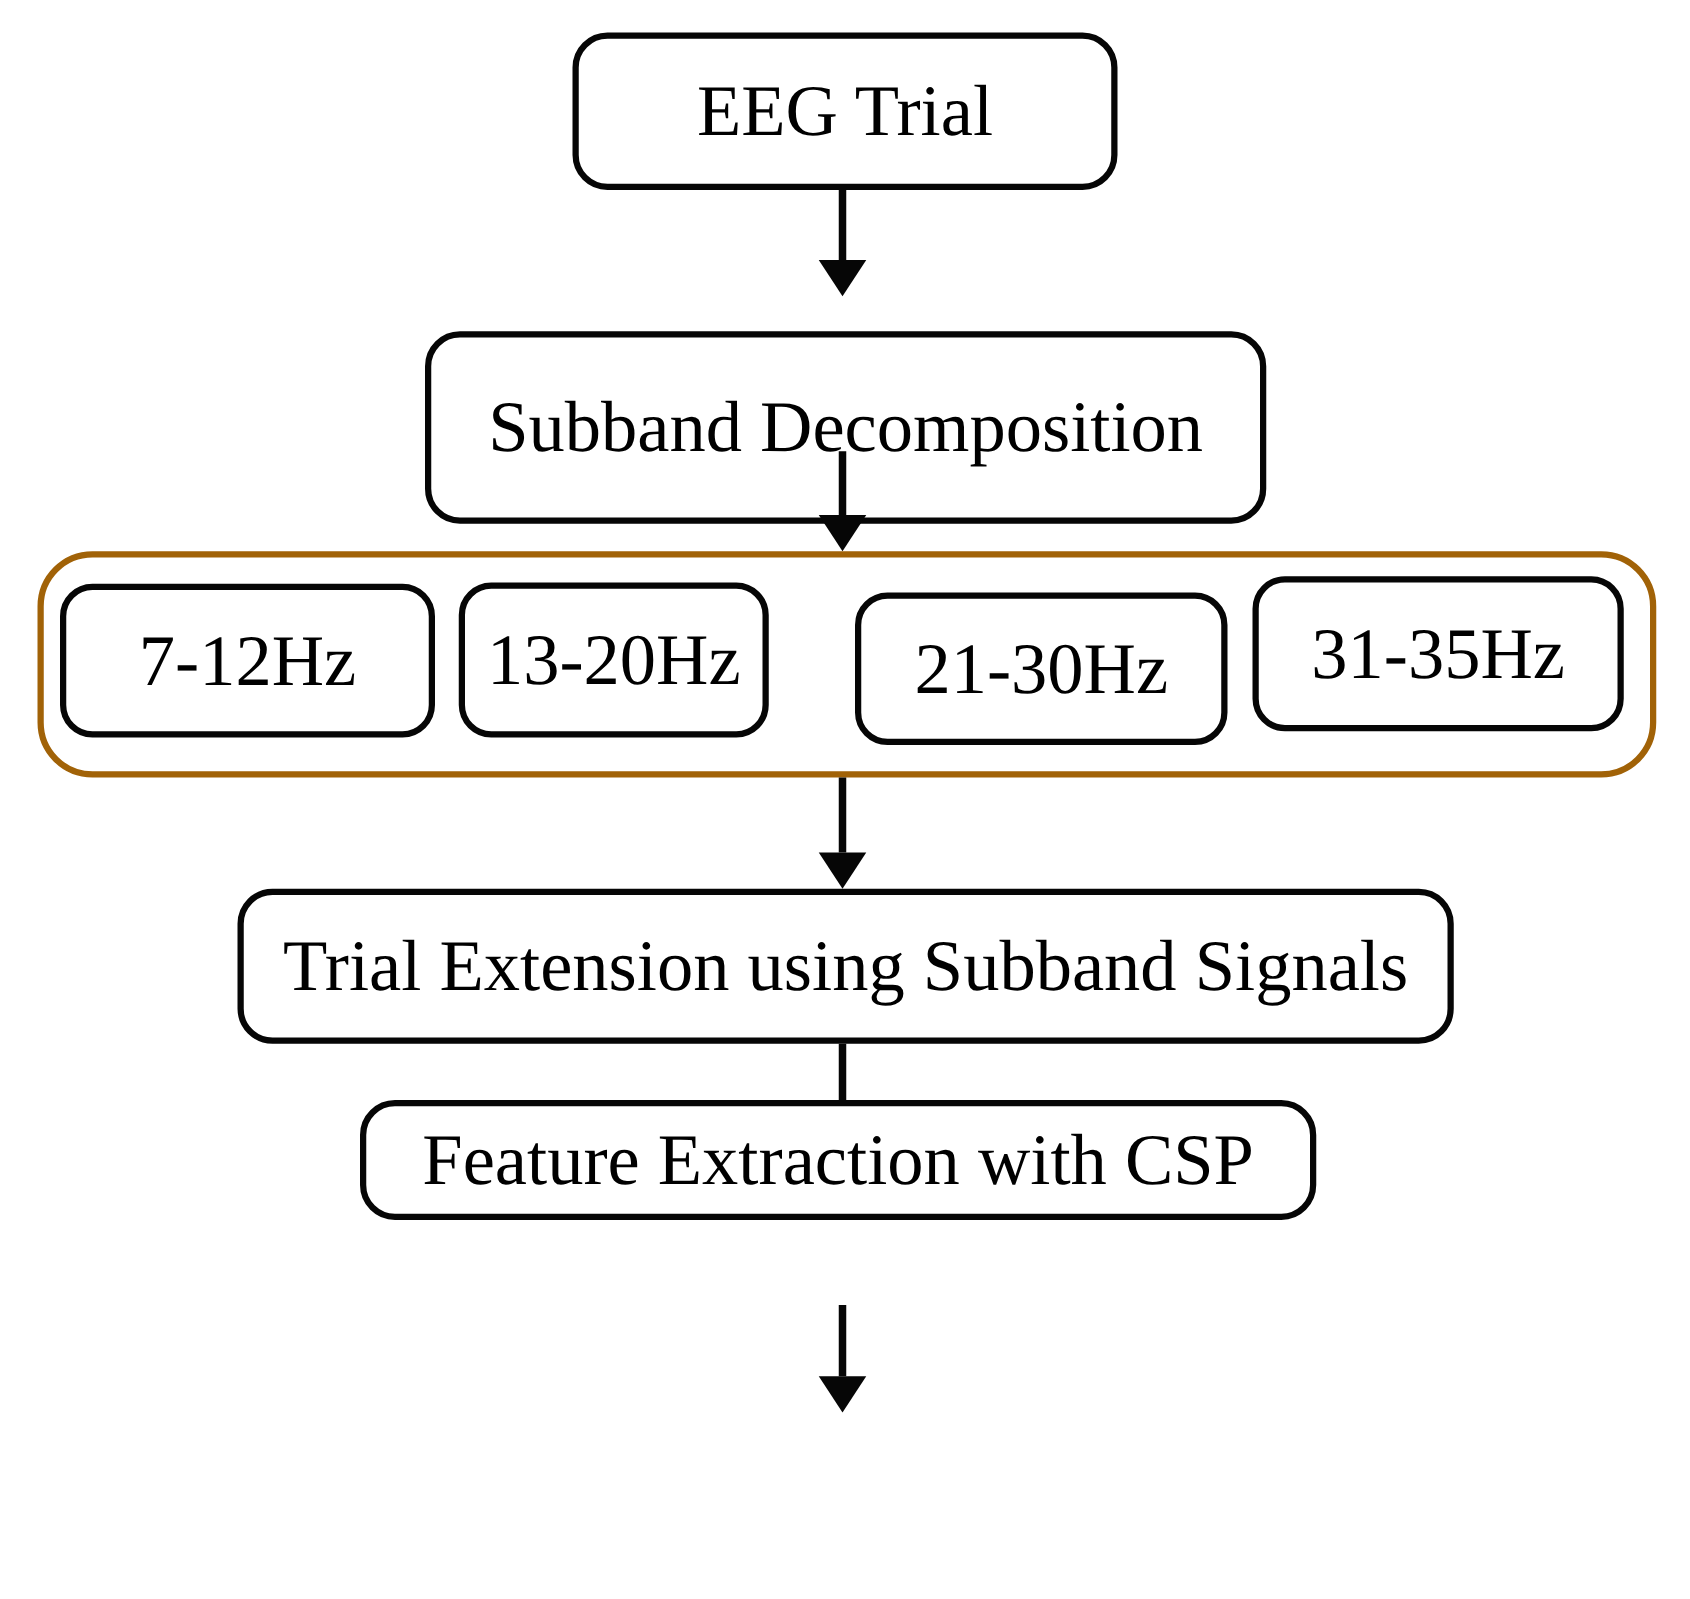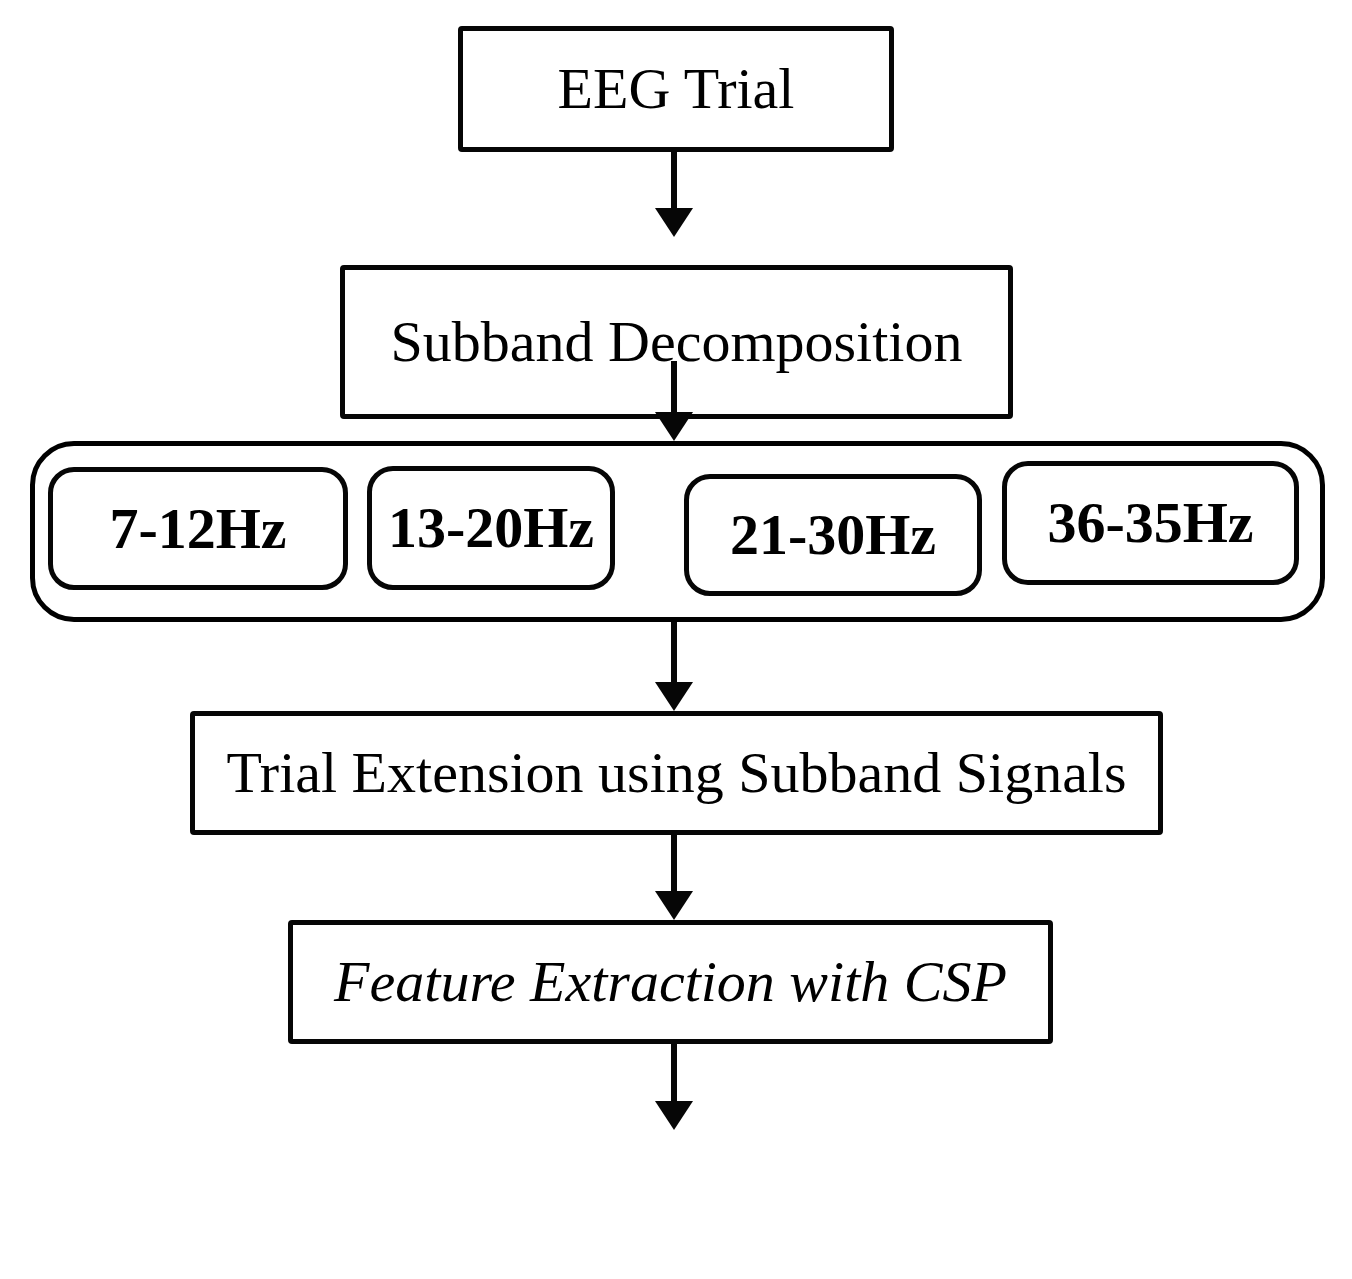--- a/index.html
+++ b/index.html
@@ -14,36 +14,35 @@
     background: #ffffff;
     font-family: "Liberation Serif", "DejaVu Serif", serif;
     color: #000000;
     overflow: hidden;
   }
   .node {
     position: absolute;
     box-sizing: border-box;
     background: #ffffff;
     border: 5px solid #060606;
-    border-radius: 4px;
+    border-radius: 28px;
     display: flex;
     align-items: center;
     justify-content: center;
     font-size: 58px;
     line-height: 1;
     white-space: nowrap;
     text-align: center;
   }
   .group {
     position: absolute;
     box-sizing: border-box;
     background: #ffffff;
-    border: 5px solid #000000;
+    border: 5px solid #a16207;
     border-radius: 44px;
-    font-weight: bold;
   }
   .arrow {
     position: absolute;
     width: 38px;
     display: flex;
     flex-direction: column;
     align-items: center;
   }
   .arrow-line {
     width: 6px;
@@ -64,21 +63,21 @@
   #node-subband-decomp   { left: 340px;  top: 237px;  width: 673px;  height: 154px; margin-top: 28px; }
   #arrow-2               { left: 655px;  top: 361px;  height: 80px; }
   #group-subbands        { left: 30px;   top: 441px;  width: 1295px; height: 181px; }
   #node-subband-0        { left: 13px;   top: 21px;   width: 300px;  height: 123px; }
   #node-subband-1        { left: 332px;  top: 20px;   width: 248px;  height: 124px; }
   #node-subband-2        { left: 649px;  top: 28px;   width: 298px;  height: 122px; text-align: center; }
   #node-subband-3        { left: 967px;  top: 15px;   width: 297px;  height: 124px; }
   #arrow-3               { left: 655px;  top: 622px;  height: 89px; }
   #node-trial-extension  { left: 190px;  top: 711px;  width: 973px;  height: 124px; text-align: right; }
   #arrow-4               { left: 655px;  top: 835px;  height: 85px; }
-  #node-feature-extract  { left: 288px;  top: 920px;  width: 765px;  height: 124px; font-style: italic; }
+  #node-feature-extract  { left: 288px;  top: 880px;  width: 765px;  height: 96px; }
   #arrow-5               { left: 655px;  top: 1044px; height: 86px; }
   #node-classification   { left: 353px;  top: 1130px; width: 637px;  height: 118px; }
   .group .node { border-radius: 26px; }
 </style>
 </head>
 <body>
 
 <div class="canvas">
 
   <div class="node" id="node-eeg-trial">EEG Trial</div>
@@ -92,21 +91,21 @@
 
   <div class="arrow" id="arrow-2">
     <div class="arrow-line"></div>
     <div class="arrow-head"></div>
   </div>
 
   <div class="group" id="group-subbands">
     <div class="node" id="node-subband-0">7-12Hz</div>
     <div class="node" id="node-subband-1">13-20Hz</div>
     <div class="node" id="node-subband-2">21-30Hz</div>
-    <div class="node" id="node-subband-3">36-35Hz</div>
+    <div class="node" id="node-subband-3">31-35Hz</div>
   </div>
 
   <div class="arrow" id="arrow-3">
     <div class="arrow-line"></div>
     <div class="arrow-head"></div>
   </div>
 
   <div class="node" id="node-trial-extension">Trial Extension using Subband Signals</div>
 
   <div class="arrow" id="arrow-4">

